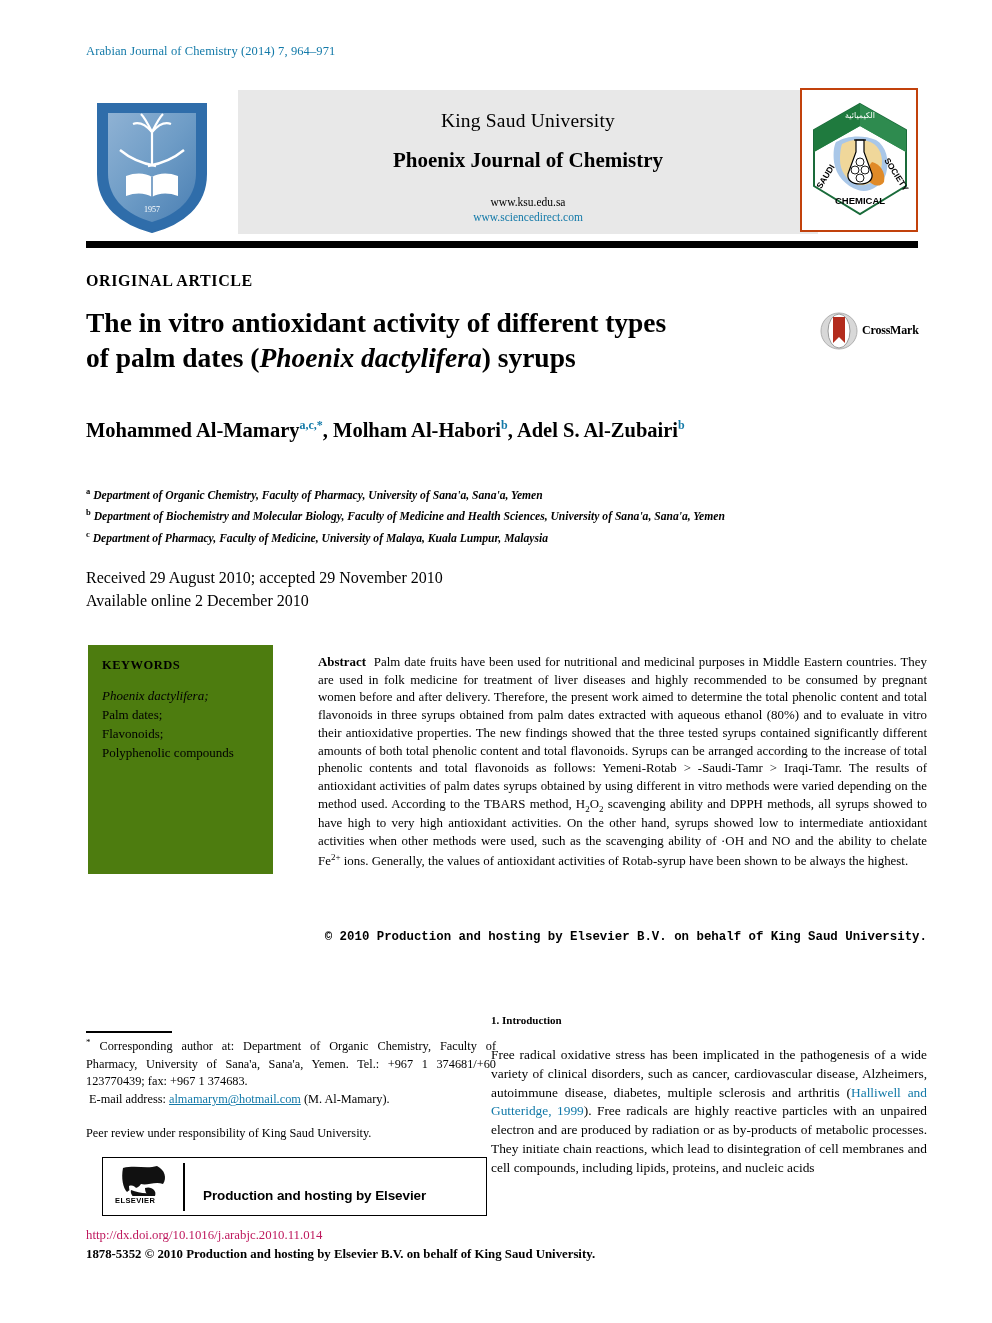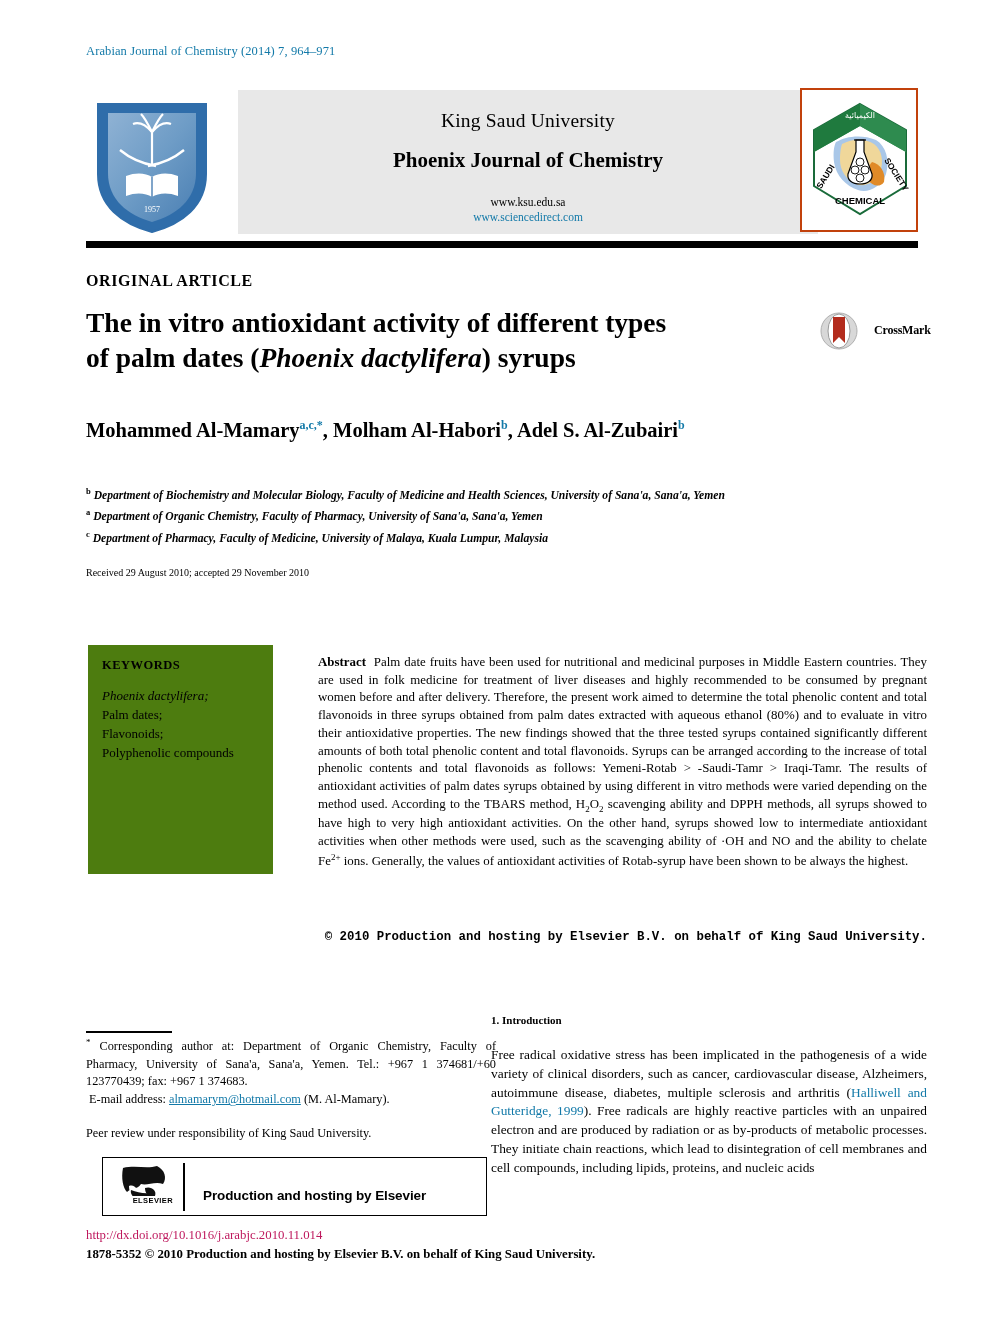--- a/index.html
+++ b/index.html
@@ -126,21 +126,20 @@
     height: 40px;
   }
   .crossmark-label {
     position: absolute;
     left: 42px;
     top: 11px;
     font-size: 12px;
     font-weight: bold;
     font-family: "Liberation Serif", serif;
     letter-spacing: -0.2px;
-    margin-left: 12px;
   }
 
   .authors {
     position: absolute;
     left: 86px;
     top: 418px;
     font-size: 20.5px;
     font-weight: bold;
     font-family: "Liberation Serif", serif;
   }
@@ -164,21 +163,21 @@
   .affils sup {
     font-style: normal;
     font-size: 8.5px;
     vertical-align: super;
   }
 
   .dates {
     position: absolute;
     left: 86px;
     top: 566px;
-    font-size: 10px;
+    font-size: 16px;
     line-height: 1.45;
     font-family: "Liberation Serif", serif;
   }
 
   
   .kw-box {
     position: absolute;
     left: 88px;
     top: 645px;
     width: 185px;
@@ -294,21 +293,21 @@
     font-size: 13.5px;
     font-weight: bold;
     font-family: "Liberation Sans", sans-serif;
     letter-spacing: -0.1px;
   }
   .els-word {
     position: absolute;
     left: 12px;
     top: 38px;
     width: 58px;
-    text-align: right;
+    text-align: left;
     font-size: 7.5px;
     font-weight: bold;
     letter-spacing: 0.4px;
     font-family: "Liberation Sans", sans-serif;
     color: #000;
     background: #fff;
   }
 
   .doi {
     position: absolute;
@@ -443,35 +442,36 @@
     </svg>
     <span class="crossmark-label">CrossMark</span>
   </div>
 
   <div class="authors">
     <span>Mohammed Al-Mamary</span><sup>a,c,*</sup>, <span>Molham Al-Habori</span><sup>b</sup>, <span>Adel S. Al-Zubairi</span><sup>b</sup>
   </div>
 
   <div class="affils">
     <div>
+      <sup>a</sup>
+      <span>Department of Organic Chemistry, Faculty of Pharmacy, University of Sana'a, Sana'a, Yemen</span>
+    </div>
+    <div>
       <sup>b</sup>
       <span>Department of Biochemistry and Molecular Biology, Faculty of Medicine and Health Sciences, University of Sana'a, Sana'a, Yemen</span>
-    </div>
-    <div>
-      <sup>a</sup>
-      <span>Department of Organic Chemistry, Faculty of Pharmacy, University of Sana'a, Sana'a, Yemen</span>
     </div>
     <div>
       <sup>c</sup>
       <span>Department of Pharmacy, Faculty of Medicine, University of Malaya, Kuala Lumpur, Malaysia</span>
     </div>
   </div>
 
   <div class="dates">
     <div>Received 29 August 2010; accepted 29 November 2010</div>
+    <div>Available online 2 December 2010</div>
   </div>
 
   <div class="kw-box">
     <div class="kw-title">KEYWORDS</div>
     <div class="kw-list">
       <div class="it">Phoenix dactylifera;</div>
       <div>Palm dates;</div>
       <div>Flavonoids;</div>
       <div>Polyphenolic compounds</div>
     </div>

